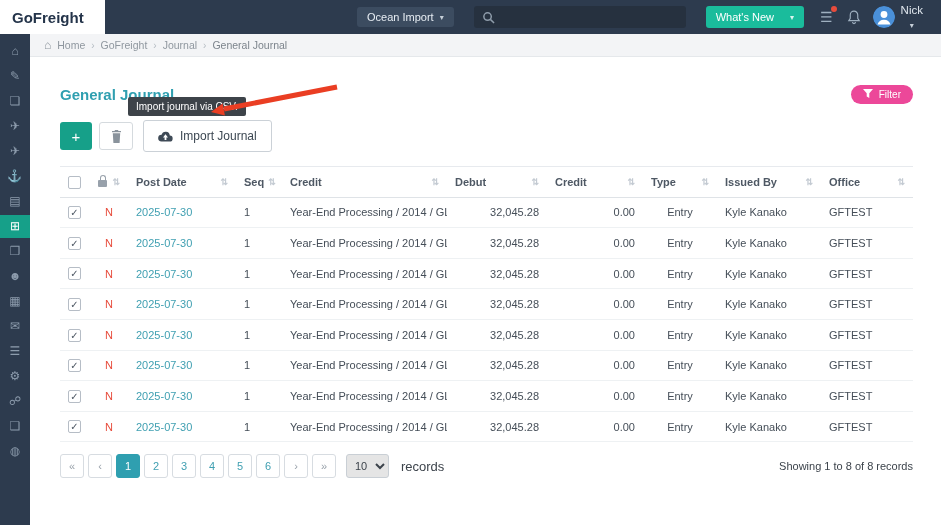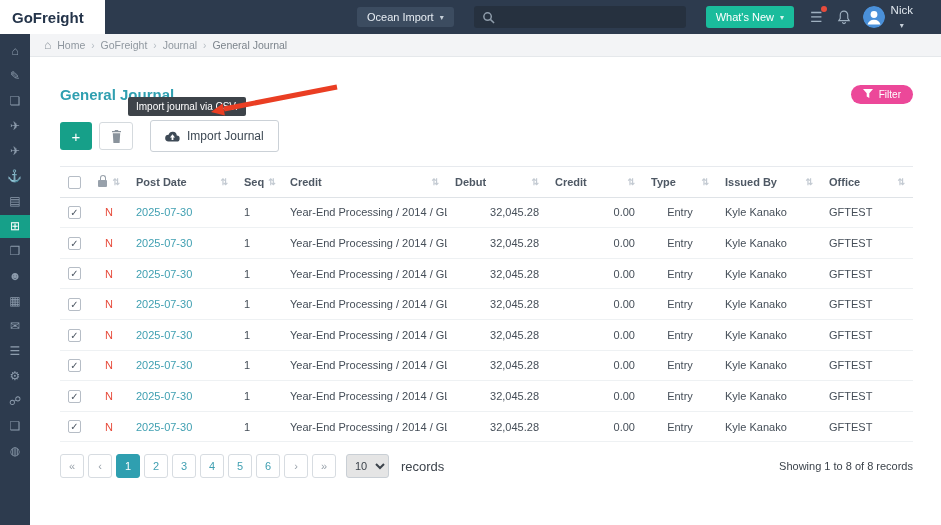--- a/index.html
+++ b/index.html
@@ -13,21 +13,21 @@
           padding-left: 12px; font-size: 15px; font-weight: bold; color: #24344a; }
   .tb-dropdown { margin-left: 252px; background: #3c4c60; color: #e7edf3; font-size: 11px;
                  padding: 4px 10px; border-radius: 3px; display: flex; align-items: center; gap: 6px; cursor: pointer; }
   .caret { font-size: 8px; color: #c6cfd8; }
   .tb-search { margin-left: 20px; background: #26313f; border-radius: 3px; height: 22px; width: 212px;
                display: flex; align-items: center; padding: 0 8px; }
   .tb-search-input { flex: 1; background: transparent; border: none; outline: none; color: #cdd5dd;
                      font-size: 11px; font-family: inherit; min-width: 0; }
   .tb-search-input::placeholder { color: #7e8b99; }
   .whats-new { margin-left: 20px; background: #1abc9c; border: none; color: #fff; font-size: 11px;
-               padding: 5px 10px; border-radius: 3px; display: flex; align-items: center; gap: 6px;
+               padding: 5px 10px; border-radius: 3px; display: flex; align-items: center; gap: 16px;
                cursor: pointer; font-family: inherit; }
   .whats-new .caret { color: #d9f5ee; }
   .tb-icon { position: relative; color: #9fb0c0; font-size: 14px; cursor: pointer; display: flex; align-items: center; }
   .tb-icon.tasks { margin-left: 16px; }
   .tb-icon.bell { margin-left: 14px; }
   .reddot { position: absolute; top: -3px; right: -4px; width: 6px; height: 6px; background: #e74c3c; border-radius: 50%; }
   .avatar { margin-left: 12px; width: 22px; height: 22px; border-radius: 50%; overflow: hidden; cursor: pointer; flex: none; }
   .user { margin-left: 6px; color: #dfe6ed; font-size: 11.5px; display: flex; align-items: center; gap: 5px; cursor: pointer; flex-direction: column; }
 
   
@@ -54,21 +54,21 @@
   .page-title { margin: 0; font-size: 15px; font-weight: bold; color: #2f9fb0; }
   .filter-btn { background: #ec4899; color: #fff; border: none; border-radius: 11px; font-size: 10px;
                 padding: 4px 12px; display: flex; align-items: flex-start; gap: 6px; cursor: pointer; font-family: inherit; }
   .tooltip { position: absolute; left: 98px; top: 40px; background: #3d4349; color: #fff; font-size: 10px;
              padding: 4px 8px; border-radius: 2px; z-index: 6; white-space: nowrap; }
   .toolbar { margin-top: 16px; display: flex; align-items: center; }
   .btn-add { width: 32px; height: 28px; background: #16a089; color: #fff; border: none; border-radius: 3px;
              font-size: 15px; cursor: pointer; font-family: inherit; }
   .btn-trash { width: 34px; height: 28px; background: #fff; border: 1px solid #d5dade; border-radius: 3px;
                margin-left: 7px; cursor: pointer; display: flex; align-items: center; justify-content: center; }
-  .btn-import { height: 32px; background: #fff; border: 1px solid #cbd1d7; border-radius: 3px; margin-left: 17px;
+  .btn-import { height: 32px; background: #fff; border: 1px solid #cbd1d7; border-radius: 3px; margin-left: 10px;
                 cursor: pointer; display: flex; align-items: center; gap: 7px; padding: 0 14px; font-size: 12px;
                 color: #3c4752; font-family: inherit; }
 
   
   table { margin-top: 14px; width: 100%; border-collapse: collapse; table-layout: fixed; font-size: 11px; }
   thead th { padding: 8px; border-top: 1px solid #e7eaee; border-bottom: 1px solid #dfe3e7; color: #4e5864;
              font-weight: bold; text-align: left; white-space: nowrap; }
   th.col-check { width: 30px; } th.col-lock { width: 38px; } th.col-post_date { width: 108px; }
   th.col-seq { width: 46px; } th.col-debut { width: 100px; } th.col-credit { width: 96px; }
   th.col-type { width: 74px; } th.col-issued_by { width: 104px; } th.col-office { width: 92px; }

